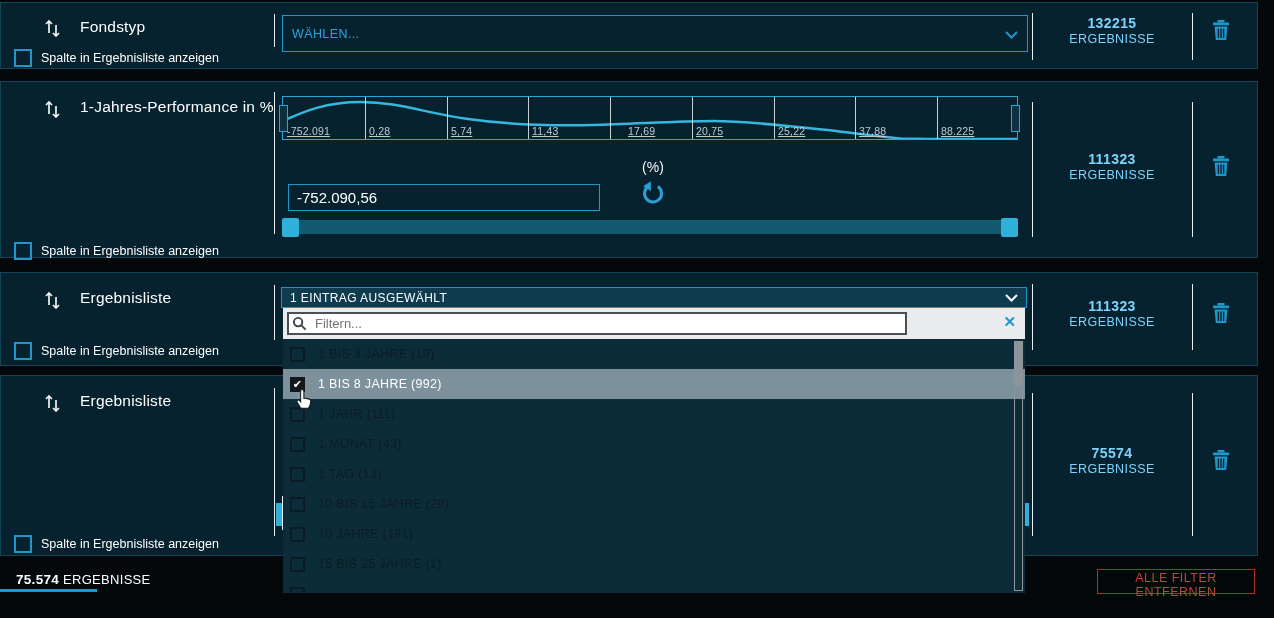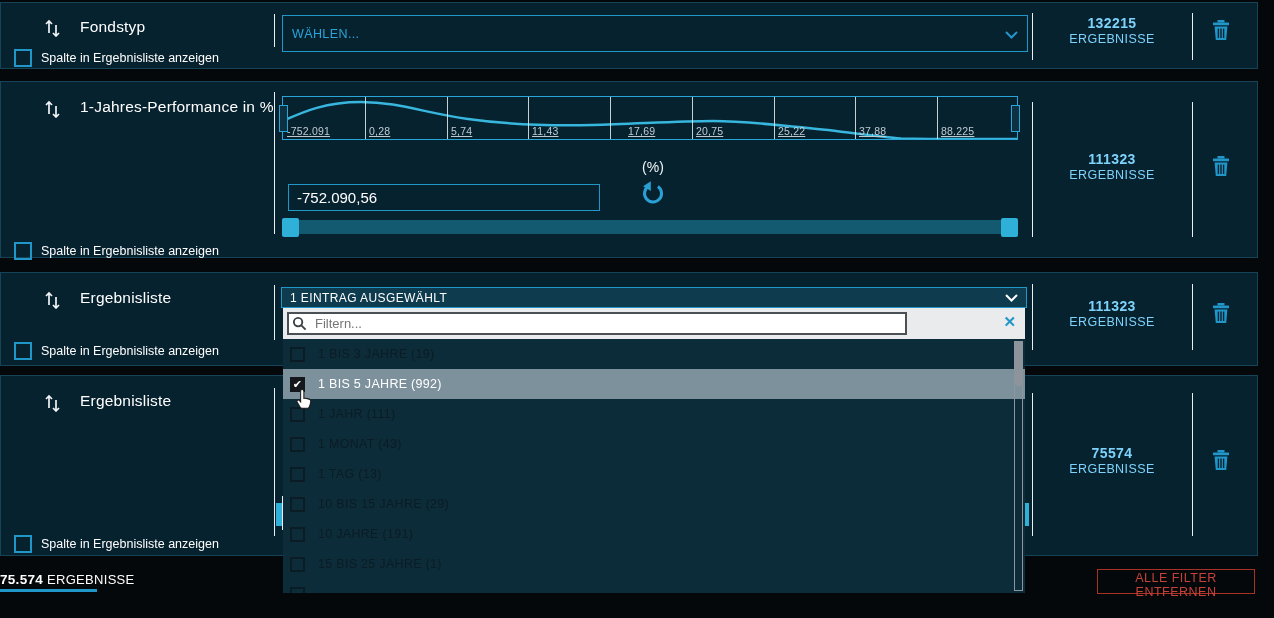--- a/index.html
+++ b/index.html
@@ -40,21 +40,21 @@
   .dd-list{position:absolute;background:#0d2c3a;overflow:hidden;z-index:20;}
   .dd-item{height:30px;display:flex;align-items:center;gap:13px;padding-left:7px;color:#0b1c24;font-size:12.5px;letter-spacing:.3px;cursor:pointer;}
   .icb{width:15px;height:15px;border:2px solid #0b1c24;box-sizing:border-box;flex:none;display:flex;align-items:center;justify-content:center;}
   .dd-item.selected{background:#7d919d;color:#fff;}
   .dd-item.selected .icb{background:#14181c;border-color:#14181c;color:#fff;font-size:11px;line-height:1;}
   .scroll-track{position:absolute;border:1px solid #8d949b;box-sizing:border-box;z-index:22;}
   .scroll-thumb{position:absolute;background:#8d949b;border-radius:4px;z-index:23;cursor:grab;}
   .frag{position:absolute;z-index:5;}
   
   .footer-results{position:absolute;left:0;top:572px;color:#fff;font-size:13px;letter-spacing:.3px;z-index:30;cursor:pointer;}
-  .footer-results b{font-size:13.5px;}
+  .footer-results b{font-size:13.5px;margin-left:16px;}
   .footer-underline{position:absolute;left:0;top:589px;width:97px;height:3px;background:#2196c9;z-index:30;}
   .clear-btn{position:absolute;left:1097px;top:569px;width:158px;height:25px;background:transparent;border:1px solid #a93226;
              color:#c64238;font-size:12.5px;letter-spacing:.5px;cursor:pointer;font-family:"Liberation Sans",sans-serif;z-index:30;}
   .cursor-hand{position:absolute;z-index:40;pointer-events:none;}
 </style>
 </head>
 <body>
 
 <div class="page">
 
@@ -277,21 +277,21 @@
     <input class="filter-input" placeholder="Filtern..." style="">
     <button class="dd-close">✕</button>
   </div>
   <div class="dd-list" style="left:283px;top:339px;width:742px;height:254px;">
     <div class="dd-item">
       <span class="icb"></span>
       <span>1 BIS 3 JAHRE (19)</span>
     </div>
     <div class="dd-item selected">
       <span class="icb">✔</span>
-      <span>1 BIS 5 JAHRE (992)</span>
+      <span>1 BIS 8 JAHRE (992)</span>
     </div>
     <div class="dd-item">
       <span class="icb"></span>
       <span>1 JAHR (111)</span>
     </div>
     <div class="dd-item">
       <span class="icb"></span>
       <span>1 MONAT (43)</span>
     </div>
     <div class="dd-item">

